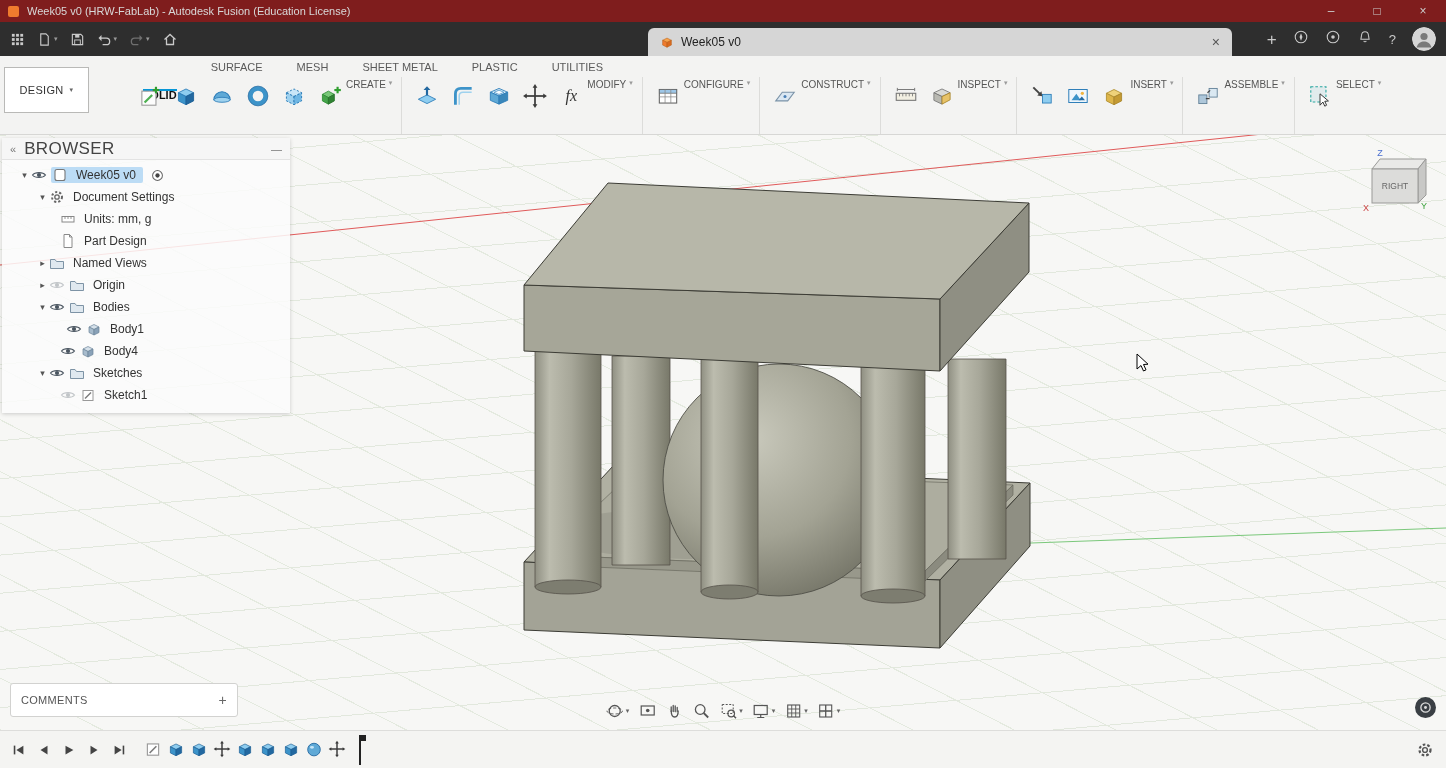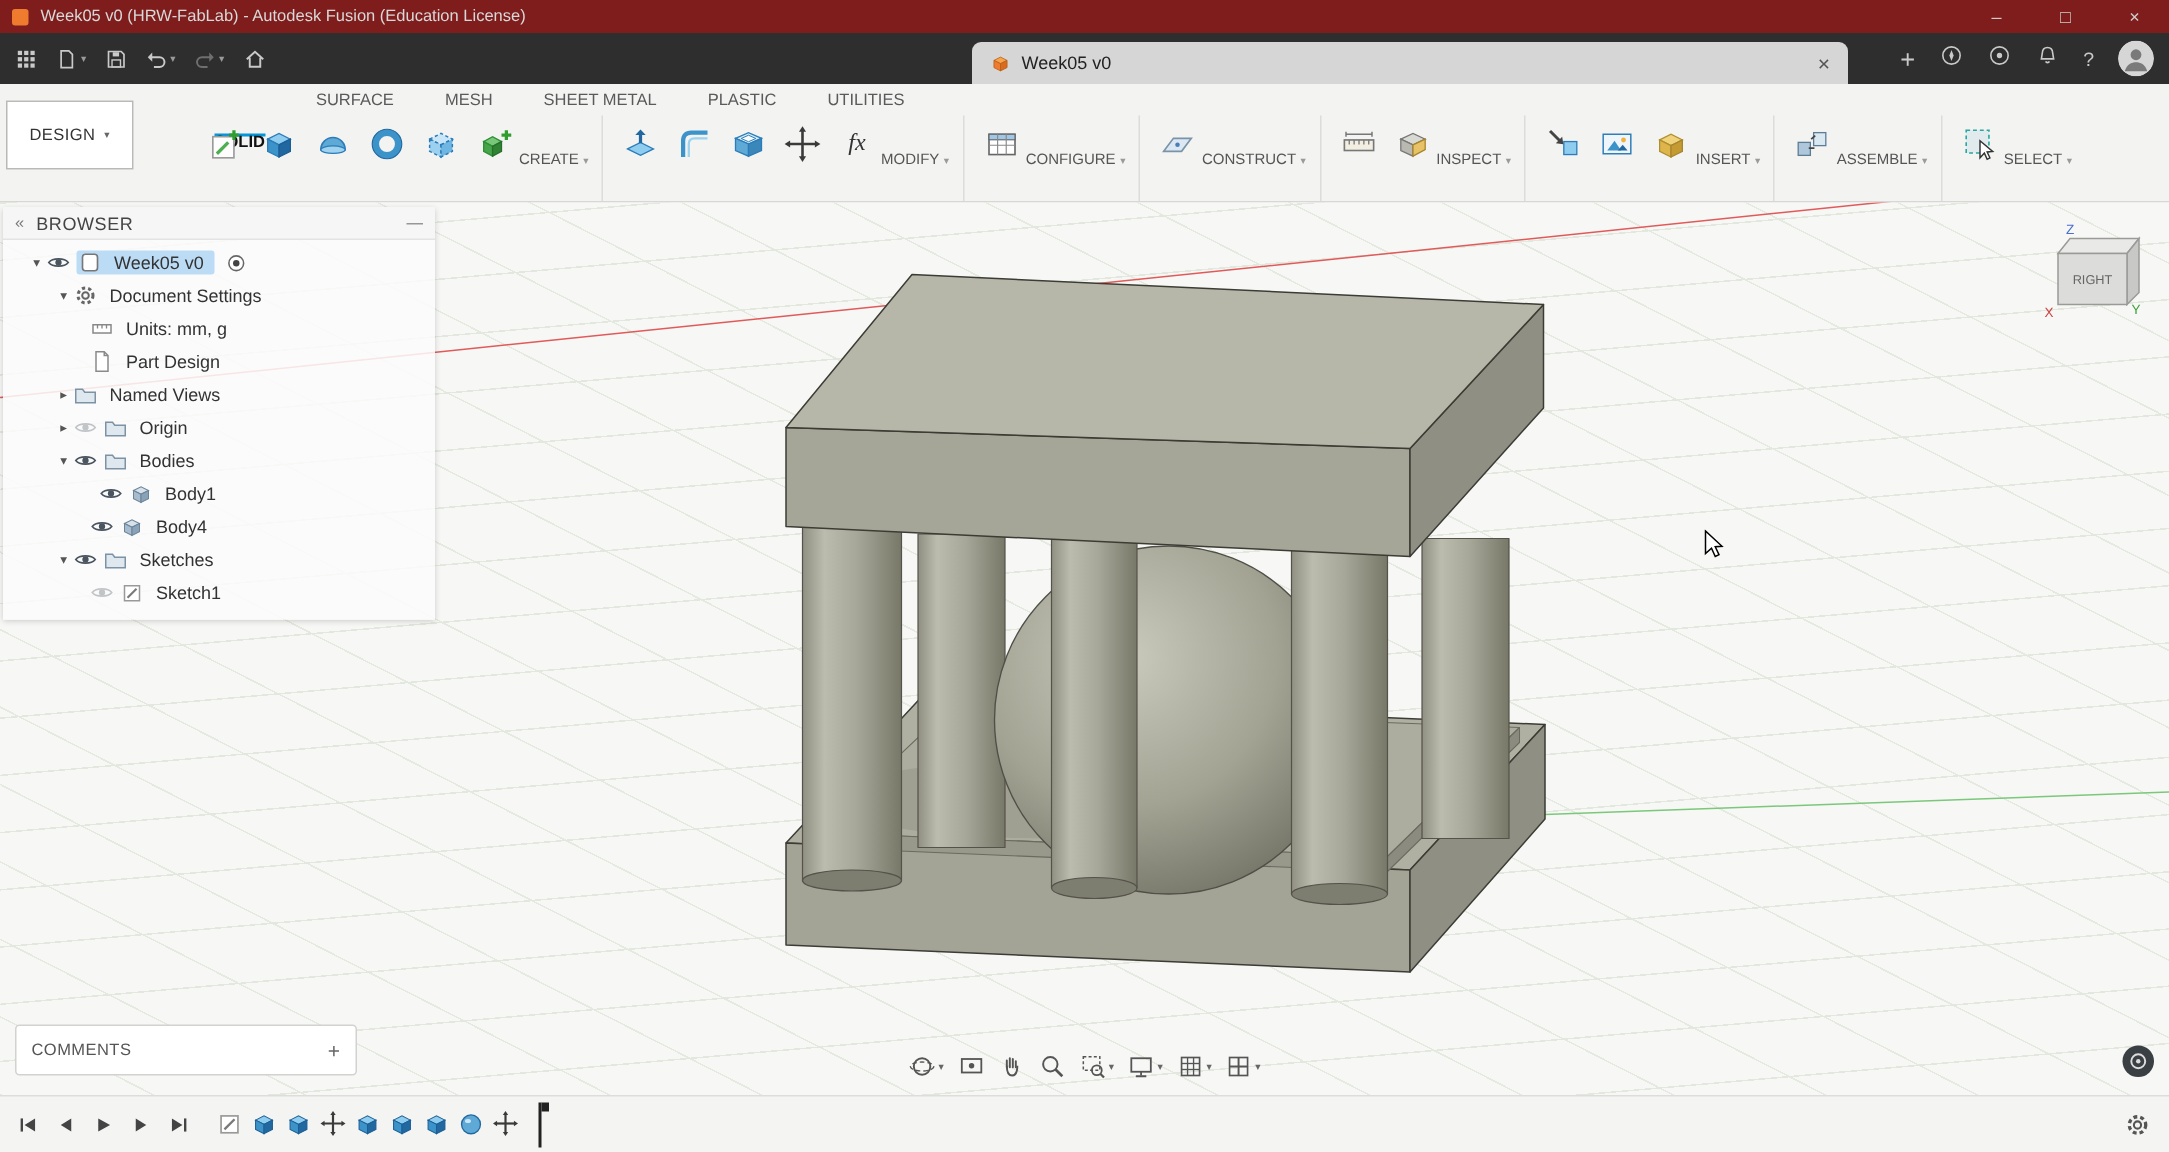--- a/index.html
+++ b/index.html
@@ -30,38 +30,38 @@
   .design-btn { position: absolute; left: 4px; top: 11px; width: 85px; height: 46px; background: #ffffff; border: 1px solid #b9b9b7; display: flex; align-items: center; justify-content: center; gap: 6px; font-size: 11px; color: #333; letter-spacing: .3px; }
   .design-btn .qcaret { color: #666; }
   .ribbon { margin-left: 125px; height: 100%; display: flex; flex-direction: column; }
   .rtabs { display: flex; gap: 34px; padding: 5px 0 1px 18px; font-size: 11px; color: #5a5a5a; height: 21px; }
   .rtab { cursor: default; white-space: nowrap; }
   .rtab.active { color: #111; font-weight: bold; border-bottom: 2px solid #0696d7; margin-top: 28px; }
   .rgroups { display: flex; flex: 1; align-items: stretch; }
   .rgroup { display: flex; flex-direction: row; padding: 0 9px; border-right: 1px solid #dcdcda; }
   .ricons { display: flex; align-items: center; gap: 4px; height: 38px; }
   .rtool { width: 32px; height: 32px; display: flex; align-items: center; justify-content: center; }
-  .rlabel { font-size: 10px; color: #555; display: flex; justify-content: center; align-items: center; gap: 3px; padding-top: 2px; white-space: nowrap; }
+  .rlabel { font-size: 10px; color: #555; display: flex; justify-content: center; gap: 3px; padding-top: 2px; white-space: nowrap; }
   .fx-glyph { font-style: italic; font-family: "Liberation Serif", serif; font-size: 16px; color: #333; }
 
   
   .canvas { position: absolute; top: 135px; left: 0; width: 1446px; height: 595px; background-color: #f7f7f5;
     background-image:
       repeating-linear-gradient(175deg, #e2e8dd 0 1px, transparent 1px 38px),
       repeating-linear-gradient(27deg, #e4eadf 0 1px, transparent 1px 46px),
       repeating-linear-gradient(175deg, rgba(165,185,155,0.35) 0 1px, transparent 1px 190px),
       repeating-linear-gradient(27deg, rgba(165,185,155,0.30) 0 1px, transparent 1px 230px);
   }
   .scene { position: absolute; left: 0; top: 0; width: 1446px; height: 595px; }
 
   
   .browser-panel { position: absolute; left: 2px; top: 3px; width: 288px; background: rgba(252,252,252,0.86); box-shadow: 0 1px 4px rgba(0,0,0,0.18); font-size: 12px; color: #333; }
   .bheader { height: 22px; display: flex; align-items: center; padding: 0 8px; border-bottom: 1px solid #e3e3e3; background: rgba(245,245,245,0.95); }
   .bchev { color: #777; margin-right: 8px; font-size: 11px; }
-  .btitle { font-size: 12px; color: #444; letter-spacing: .4px; }
+  .btitle { font-size: 17px; color: #444; letter-spacing: .4px; }
   .bmin { margin-left: auto; color: #777; font-size: 11px; }
   .btree { padding: 4px 0 7px; }
   .brow { display: flex; align-items: center; height: 22px; }
   .tw { width: 13px; text-align: center; font-size: 9px; color: #555; }
   .bi { width: 16px; height: 16px; margin-right: 4px; flex: 0 0 auto; }
   .bi.dim { opacity: .32; }
   .blabel { padding: 1px 4px; white-space: nowrap; }
   .selwrap { display: flex; align-items: center; background: #bcdcf5; border-radius: 2px; padding: 0 3px 0 1px; }
   .radio { margin-left: 8px; width: 13px; height: 13px; }
 

